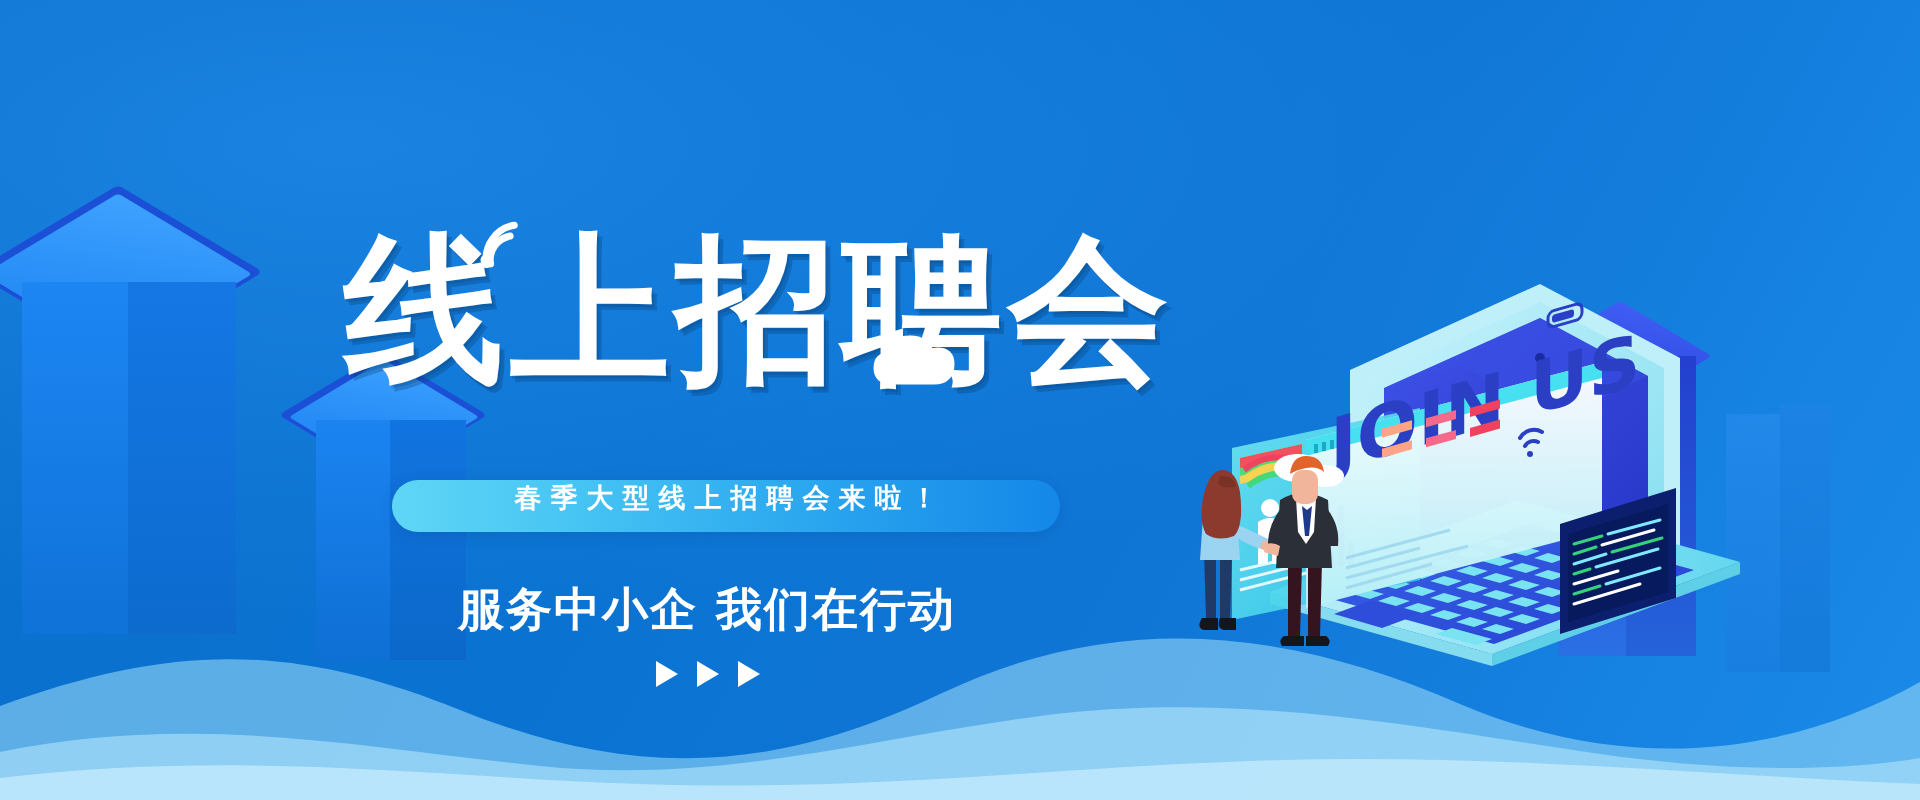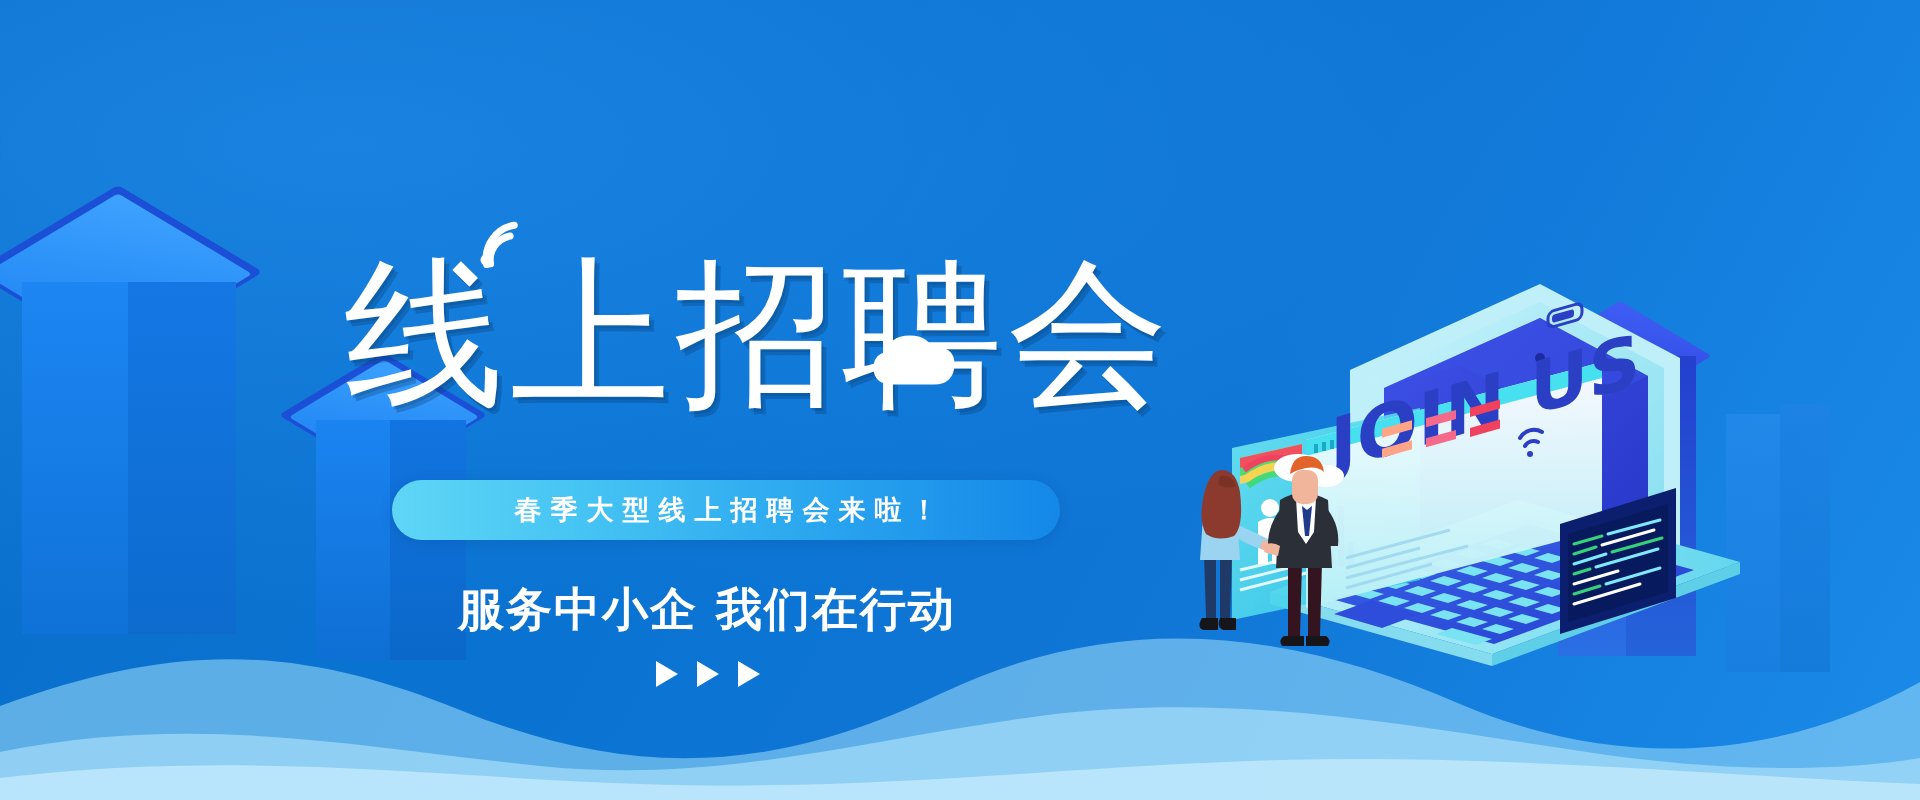--- a/index.html
+++ b/index.html
@@ -32,35 +32,34 @@
   }
 
   
   .wave{ position:absolute; left:0; bottom:0; width:1920px; }
 
   
   #headline{
     position:absolute; left:344px; top:222px; width:960px; height:190px;
   }
   #headline-text{
-    font-size:160px; line-height:176px; font-weight:400; color:#ffffff;
+    font-size:160px; line-height:176px; font-weight:700; color:#ffffff;
     letter-spacing:6px; white-space:nowrap;
     text-shadow: 5px 6px 0 rgba(6,58,112,.30), 2px 3px 0 rgba(6,58,112,.22);
     font-family:"DejaVu Sans","Liberation Sans",sans-serif;
-    margin-top:24px;
   }
   #wifi-icon{ position:absolute; left:126px; top:-14px; width:70px; height:66px; }
 
   
   #pill{
-    position:absolute; left:392px; top:480px; width:668px; height:60px;
+    position:absolute; left:392px; top:480px; width:668px; height:52px;
     border-radius:32px;
     background:linear-gradient(90deg,#5fd6f6 0%,#46c4f3 28%,#2ba7ef 62%,#1487e8 100%);
     box-shadow:0 3px 14px rgba(4,50,100,.16);
-    display:flex; align-items:center; justify-content:center;
+    display:flex; justify-content:center;
   }
   #pill-text{
     color:#ffffff; font-size:27px; font-weight:700; letter-spacing:9px;
     text-indent:9px; white-space:nowrap;
     font-family:"DejaVu Sans","Liberation Sans",sans-serif;
   }
 
   
   #tagline{
     position:absolute; left:458px; top:578px; width:520px; height:62px;

